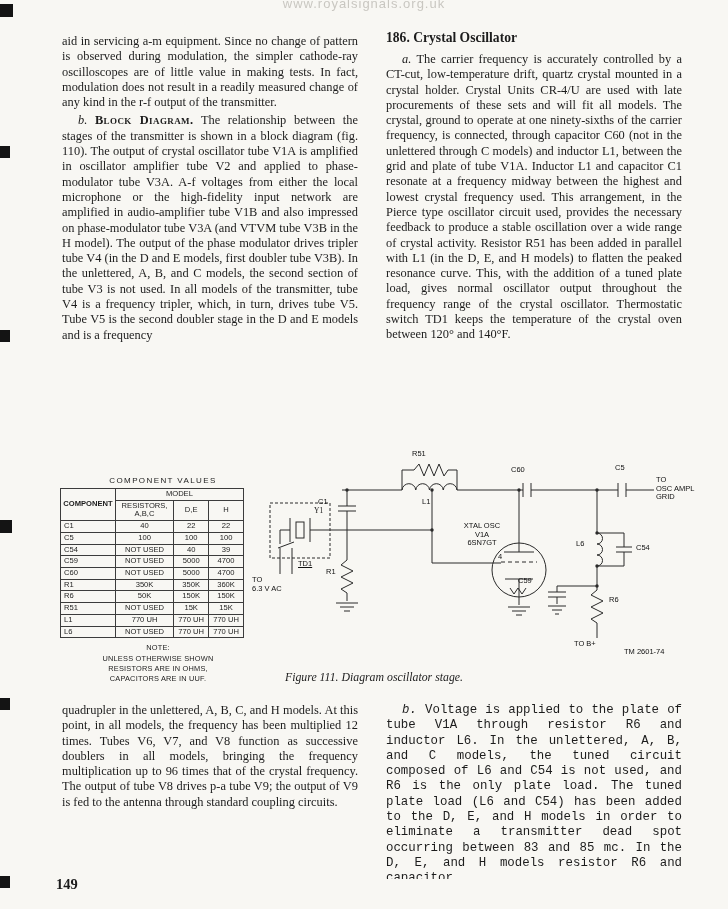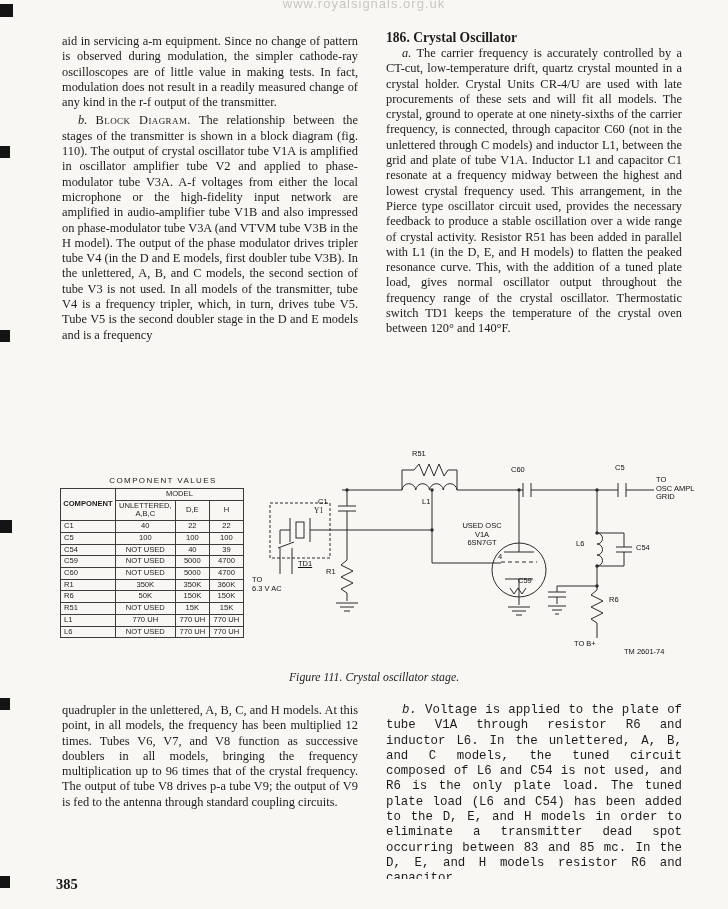--- a/index.html
+++ b/index.html
@@ -6,22 +6,22 @@
   body{
     width:728px;height:909px;position:relative;overflow:hidden;
     background:#f8f7f3;color:#1c1c1c;
     font-family:"Liberation Serif", serif;
   }
   .block{position:absolute;overflow:hidden;}
   .para{font-size:12.4px;line-height:15.3px;text-align:justify;margin:0;}
   .para + .para{margin-top:3px;}
   .indent{text-indent:16px;}
   .lead{font-style:italic;}
-  .sc{font-variant:small-caps;letter-spacing:.4px;}
-  .heading{font-size:13.6px;font-weight:bold;margin:0 0 0 0;}
+  .sc{font-variant:small-caps;letter-spacing:.4px;font-weight:bold;}
+  .heading{font-size:13.6px;font-weight:bold;margin:0 0 6px 0;}
   #watermark{position:absolute;top:-4px;left:0;right:0;text-align:center;
     color:#c9c7c1;font-family:"Liberation Sans",sans-serif;font-size:13px;letter-spacing:1px;}
   .edge-mark{position:absolute;left:0;background:#141414;}
 
   
   #figure-table{position:absolute;left:60px;top:476px;width:196px;font-family:"Liberation Sans",sans-serif;}
   .table-title{font-size:8px;letter-spacing:1.4px;text-align:center;margin:0 0 3px 10px;}
   table.cv{border-collapse:collapse;font-size:7.6px;width:184px;}
   table.cv th, table.cv td{border:1px solid #3c3c3c;padding:1px 2px;text-align:center;line-height:1.15;font-weight:normal;}
   table.cv td.comp{text-align:left;padding-left:3px;}
@@ -77,21 +77,21 @@
 
 <div id="figure-table">
   <div class="table-title">COMPONENT VALUES</div>
   <table class="cv">
     <thead>
       <tr>
         <th rowspan="2" style="width:50px;font-weight:bold;">COMPONENT</th>
         <th colspan="3">MODEL</th>
       </tr>
       <tr>
-        <th class="pre" style="width:56px;">UNLETTERED,
+        <th class="pre" style="width:56px;">RESISTORS,
 A,B,C</th>
         <th style="width:34px;">D,E</th>
         <th style="width:34px;">H</th>
       </tr>
     </thead>
     <tbody>
       <tr>
           <td class="comp">C1</td>
           <td>40</td>
           <td>22</td>
@@ -146,20 +146,26 @@
           <td>770 UH</td>
         </tr>
       <tr>
           <td class="comp">L6</td>
           <td>NOT USED</td>
           <td>770 UH</td>
           <td>770 UH</td>
         </tr>
     </tbody>
   </table>
+  <div class="note">
+    <div>NOTE:</div>
+    <div>UNLESS OTHERWISE SHOWN</div>
+    <div>RESISTORS ARE IN OHMS,</div>
+    <div>CAPACITORS ARE IN UUF.</div>
+  </div>
 </div>
 
 <div id="diagram">
   <svg width="456" height="218" viewBox="0 0 456 218">
     <g stroke="#2a2a2a" stroke-width="1" fill="none">
 
       <path d="M90,42 H150 M205,42 H271 M279,42 H366 M374,42 H402"></path>
 
       <path d="M150,42 V22 H162 M196,22 H205 M205,22 V42"></path>
       <polyline points="162,22 167,16 172,28 177,16 182,28 187,16 192,28 196,22"></polyline>
@@ -223,44 +229,44 @@
   <span class="dlabel" style="left:363px;top:16px;">C5</span>
   <span class="dlabel" style="left:404px;top:28px;">TO
 OSC AMPL
 GRID</span>
   <span class="dlabel" style="left:170px;top:50px;">L1</span>
   <span class="dlabel" style="left:66px;top:50px;">C1</span>
   <span class="dlabel" style="left:62px;top:59px;font-family:Liberation Serif, serif;">Y1</span>
   <span class="dlabel" style="left:46px;top:112px;text-decoration:underline;">TD1</span>
   <span class="dlabel" style="left:0px;top:128px;">TO
 6.3 V AC</span>
-  <span class="dlabel center" style="left:198px;top:74px;width:64px;">USED OSC
+  <span class="dlabel center" style="left:198px;top:74px;width:64px;">XTAL OSC
 V1A
 6SN7GT</span>
   <span class="dlabel" style="left:246px;top:105px;">4</span>
   <span class="dlabel" style="left:324px;top:92px;">L6</span>
   <span class="dlabel" style="left:384px;top:96px;">C54</span>
   <span class="dlabel" style="left:266px;top:129px;">C59</span>
   <span class="dlabel" style="left:357px;top:148px;">R6</span>
   <span class="dlabel" style="left:74px;top:120px;">R1</span>
   <span class="dlabel" style="left:322px;top:192px;">TO B+</span>
   <span class="dlabel" style="left:372px;top:200px;">TM 2601-74</span>
 </div>
 
 <div id="caption">
   <span>Figure 111.</span>
-  <span>Crystal oscillator stage.</span>
+  <span>Diagram oscillator stage.</span>
 </div>
 
 <div id="left-bottom" class="block">
   <p class="para">
     <span>quadrupler in the unlettered, A, B, C, and H models. At this point, in all models, the frequency has been multiplied 12 times. Tubes V6, V7, and V8 function as successive doublers in all models, bringing the frequency multiplication up to 96 times that of the crystal frequency. The output of tube V8 drives p-a tube V9; the output of V9 is fed to the antenna through standard coupling circuits.</span>
   </p>
 </div>
 
 <div id="right-bottom" class="block">
   <p class="para indent">
     <span class="lead">b.</span>
     <span>Voltage is applied to the plate of tube V1A through resistor R6 and inductor L6. In the unlettered, A, B, and C models, the tuned circuit composed of L6 and C54 is not used, and R6 is the only plate load. The tuned plate load (L6 and C54) has been added to the D, E, and H models in order to eliminate a transmitter dead spot occurring between 83 and 85 mc. In the D, E, and H models resistor R6 and capacitor</span>
   </p>
 </div>
 
-<div id="page-number">385</div>
+<div id="page-number">149</div>
 
 </body></html>

